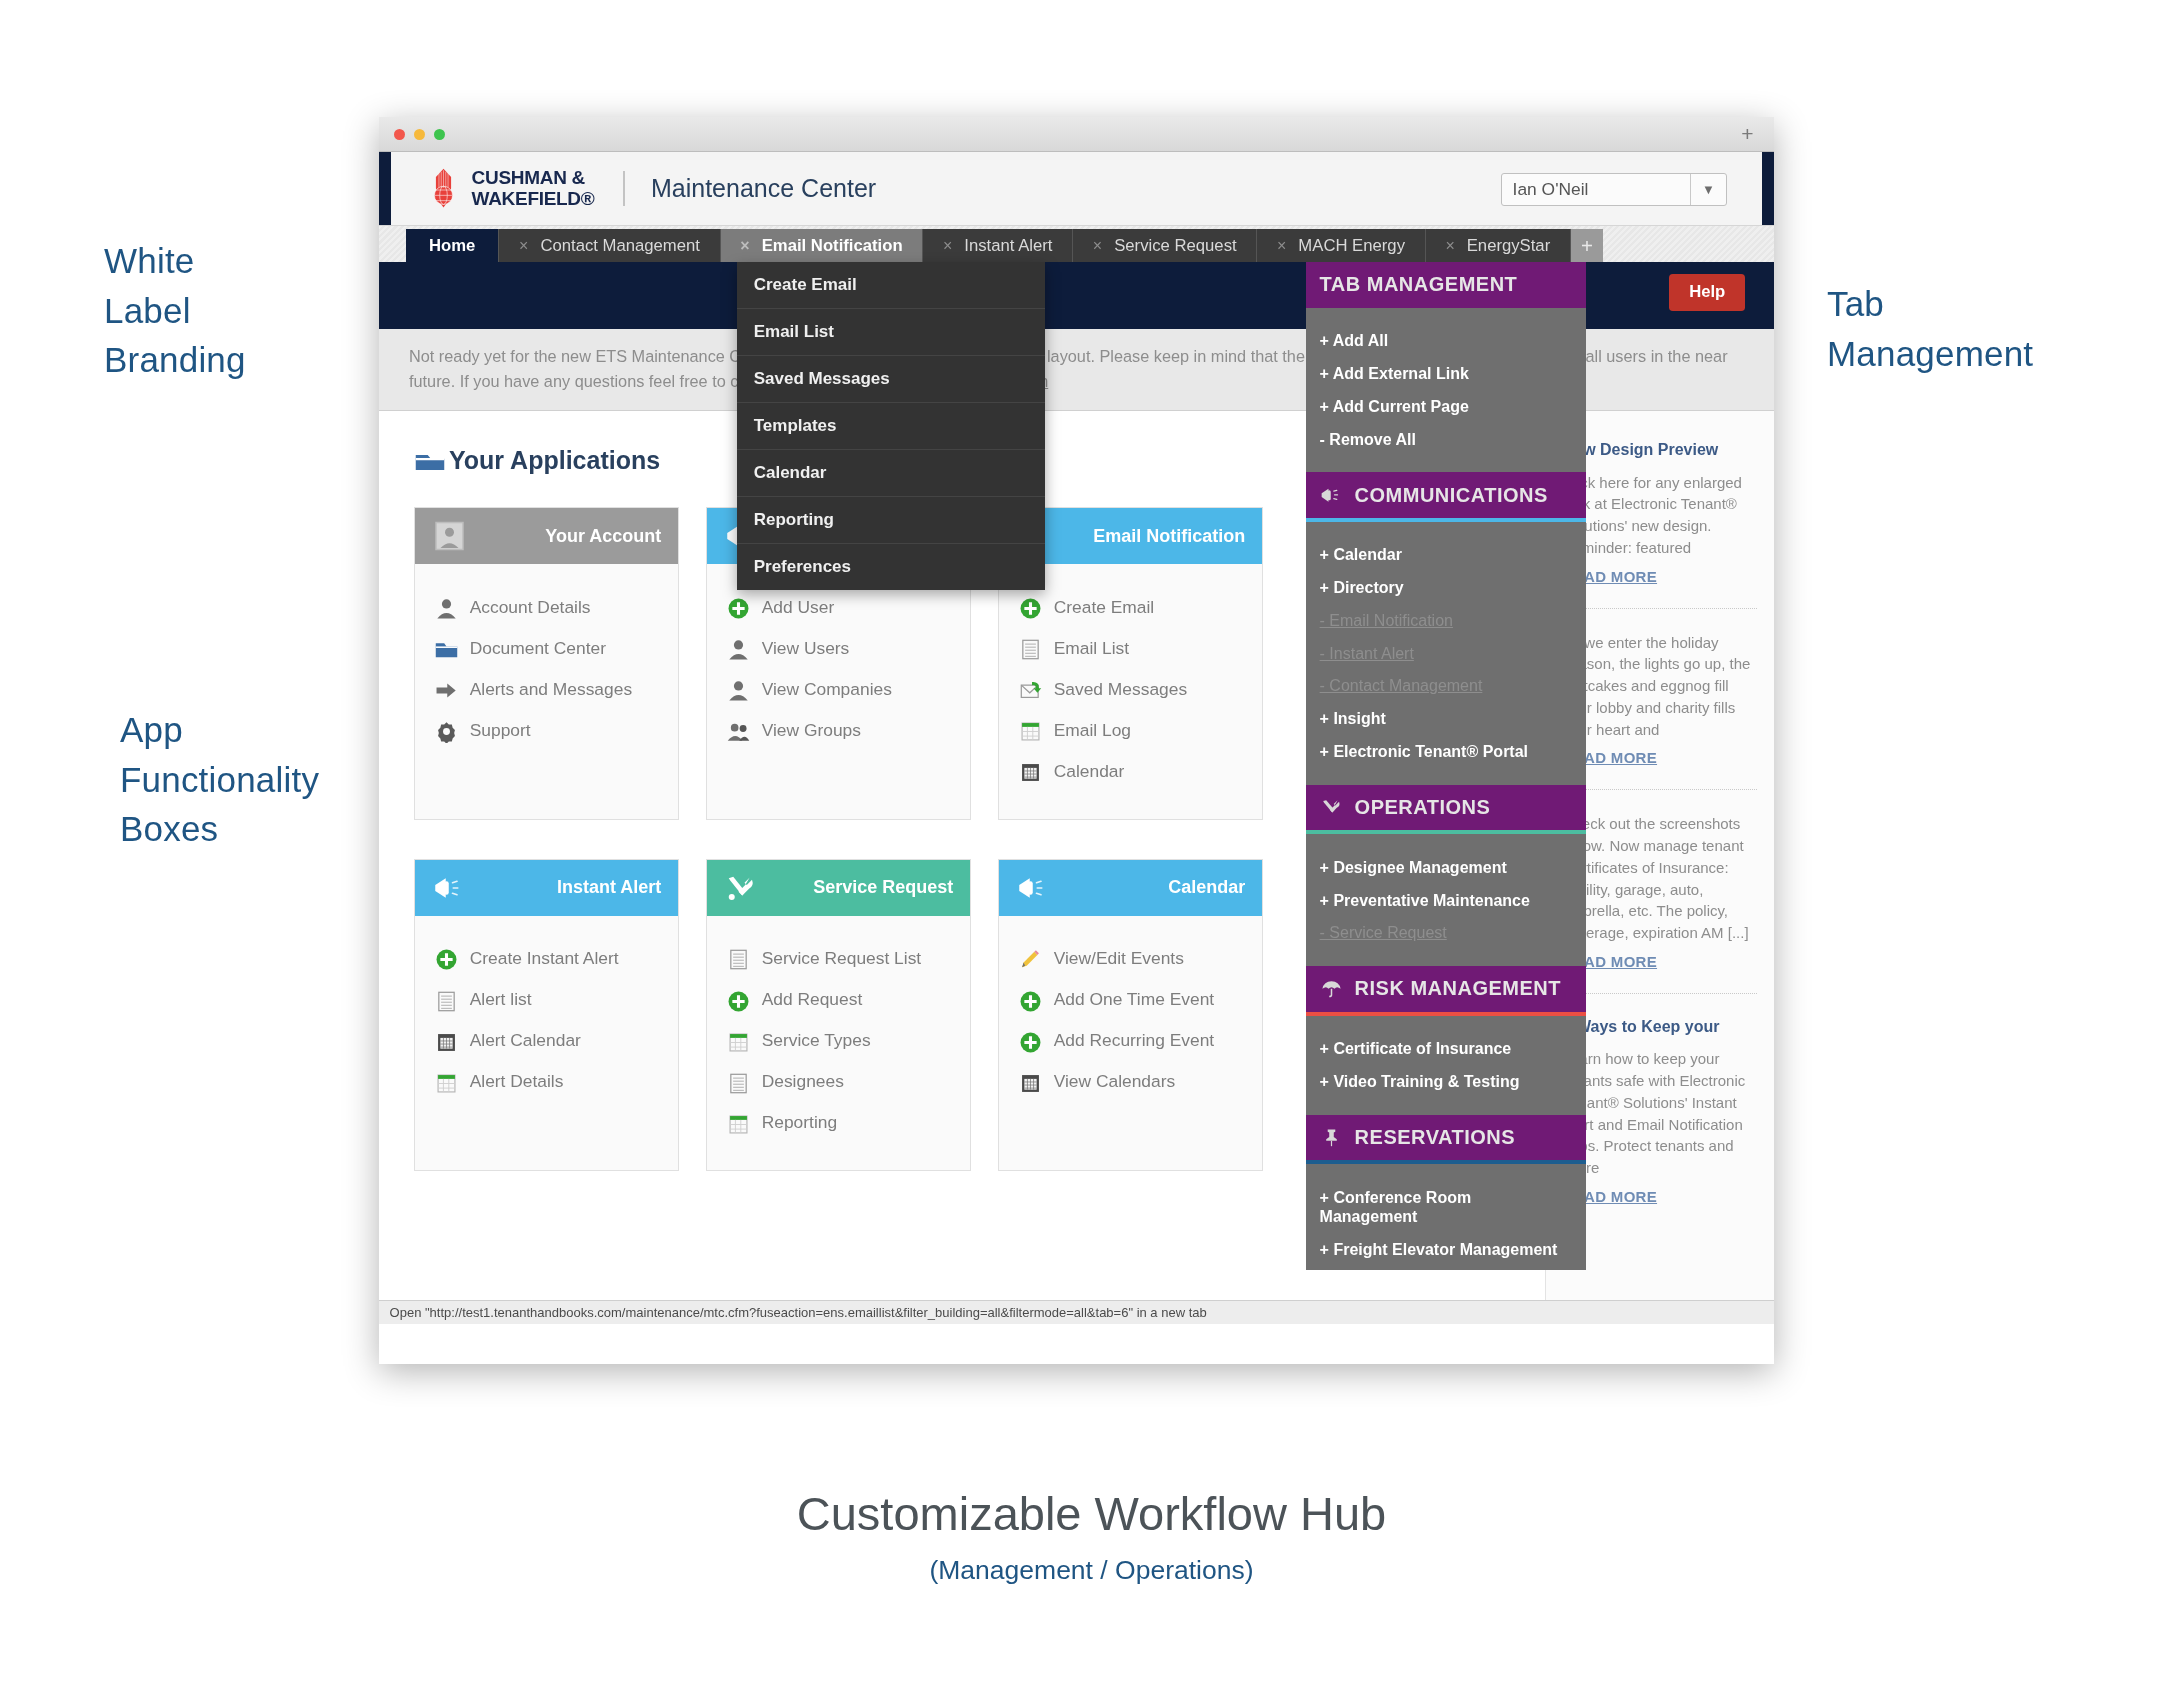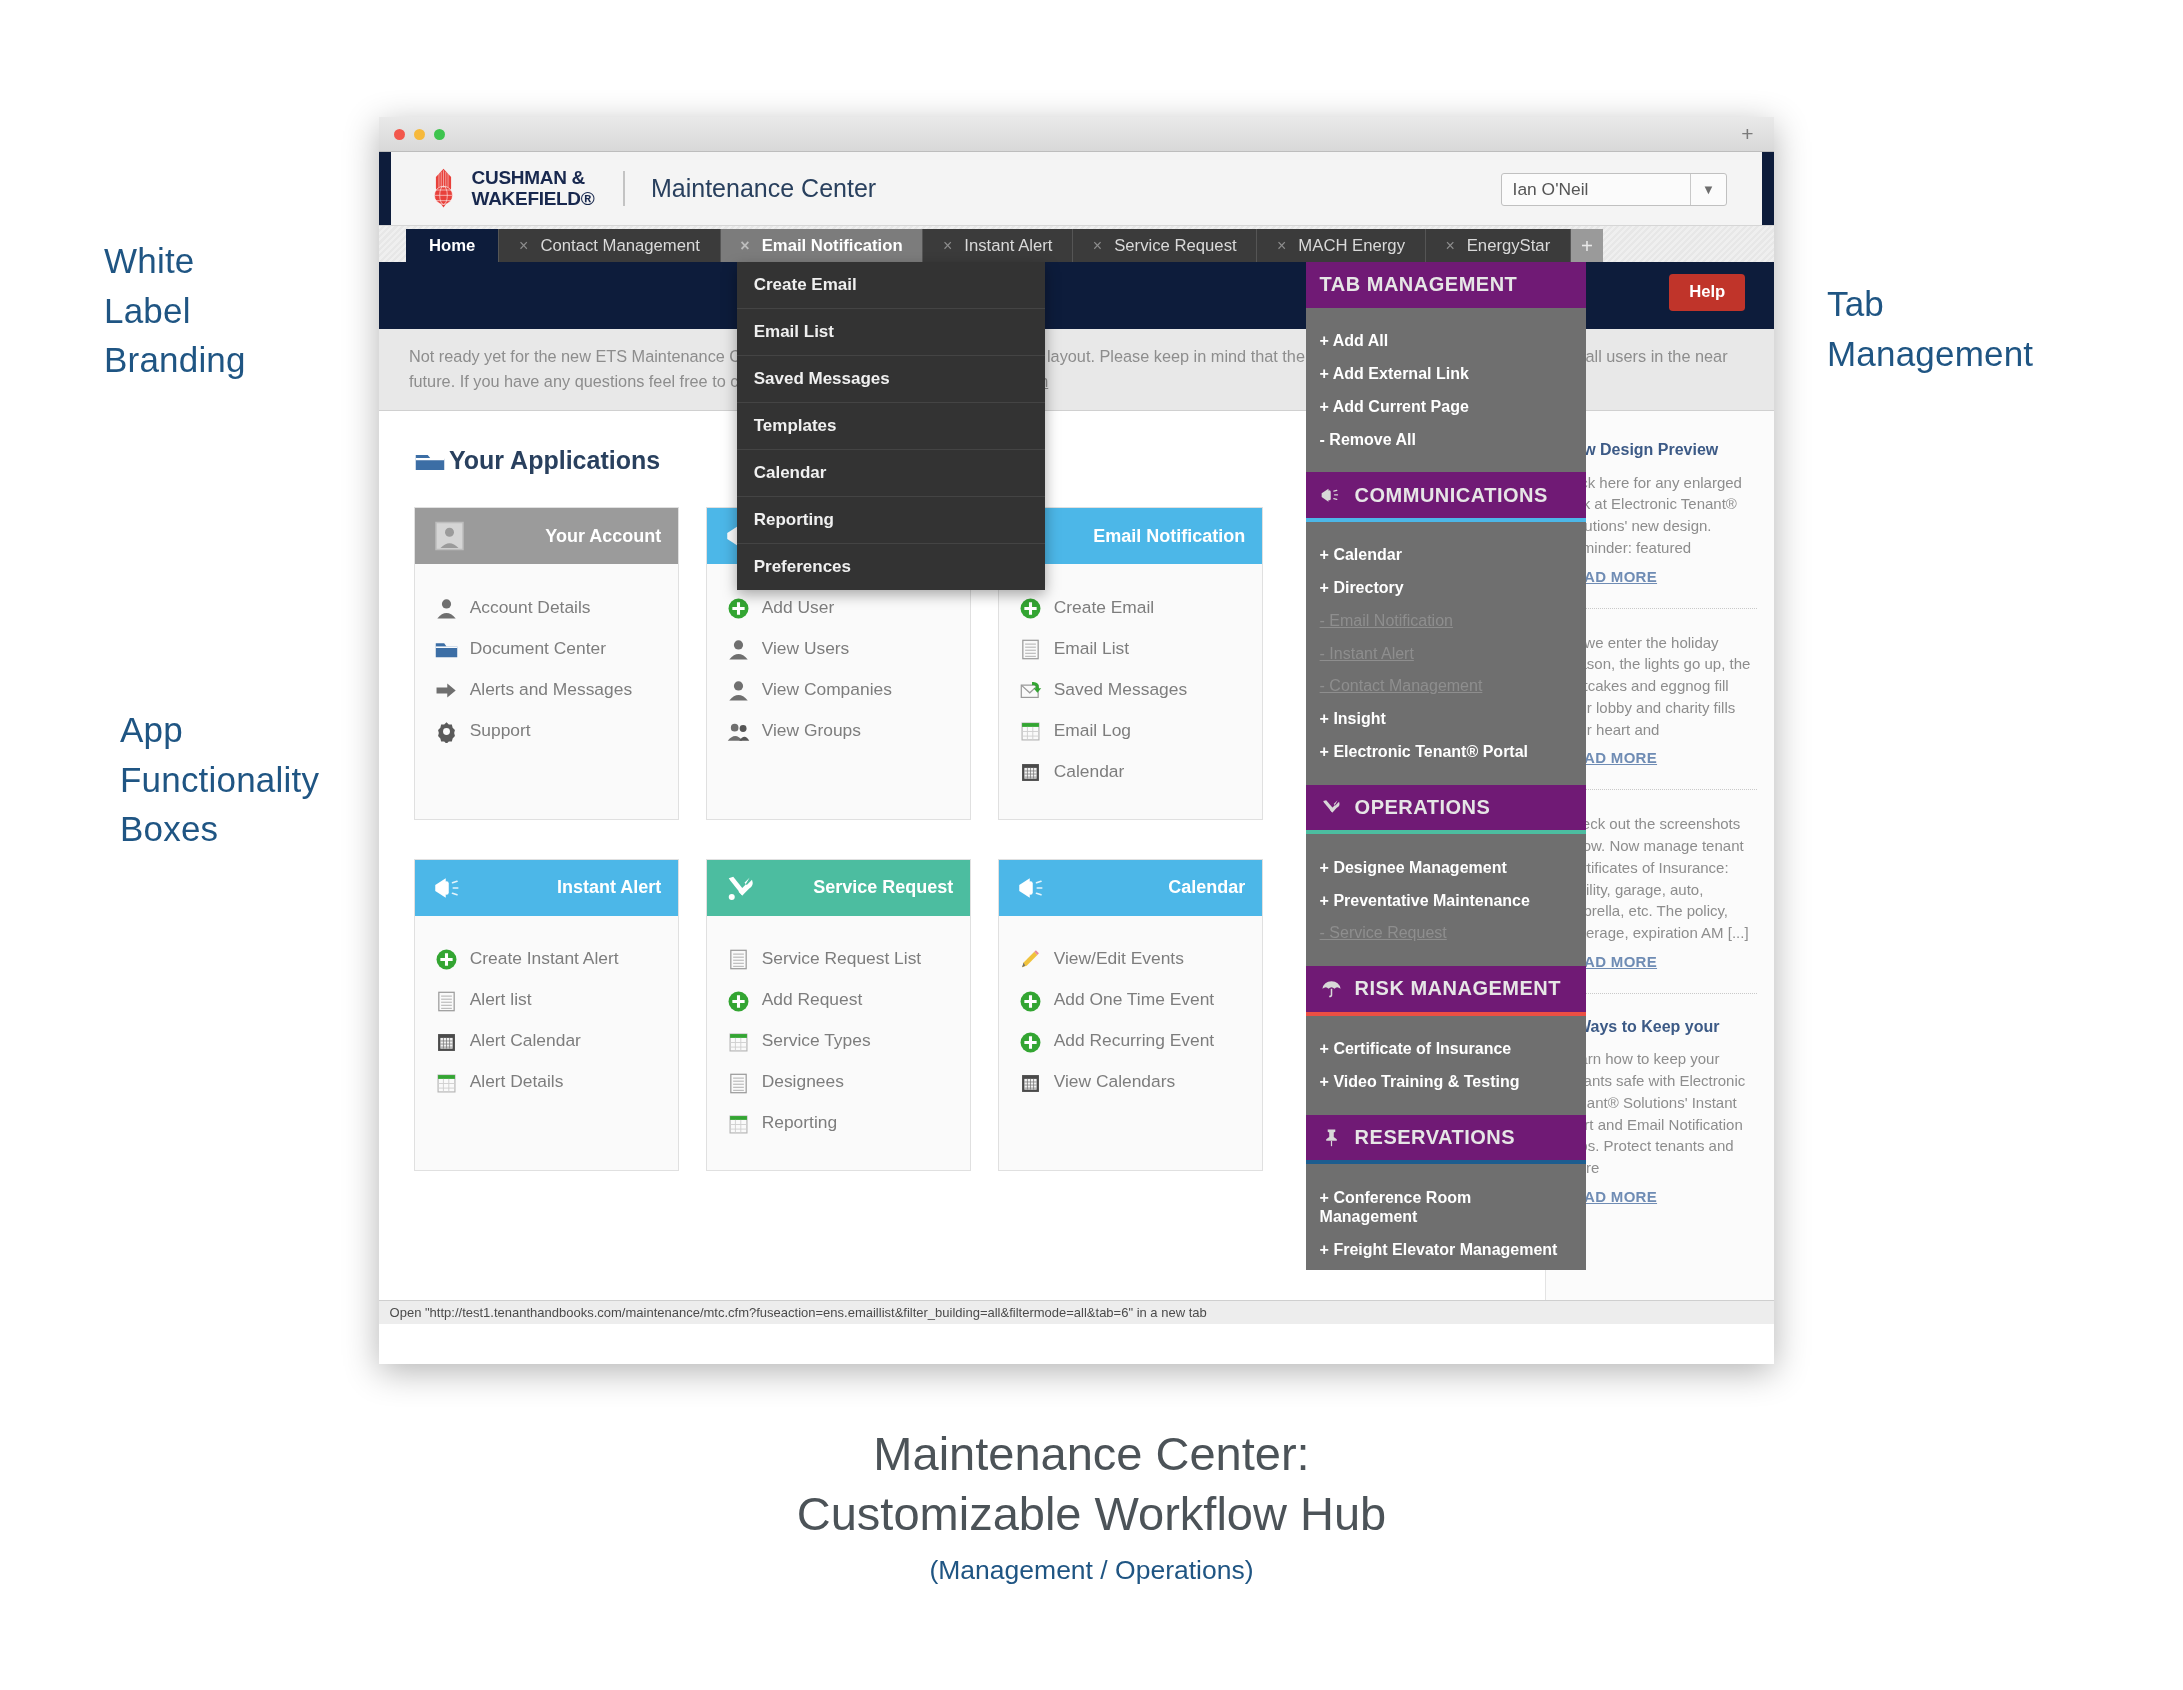--- a/index.html
+++ b/index.html
@@ -782,20 +782,20 @@
           <div class="tm-item">+ Freight Elevator Management</div>
         </div>
       </div>
 
       <div id="statusbar">Open "http://test1.tenanthandbooks.com/maintenance/mtc.cfm?fuseaction=ens.emaillist&amp;filter_building=all&amp;filtermode=all&amp;tab=6" in a new tab</div>
     </div>
   </div>
 
   <div id="caption">
     <div id="cap1">
-      <span>Maintenance Center:</span><br>
+      <br>
       <span>Customizable Workflow Hub</span>
     </div>
     <div id="cap2">(Management / Operations)</div>
   </div>
 
 </div>
 
 
 </body></html>

